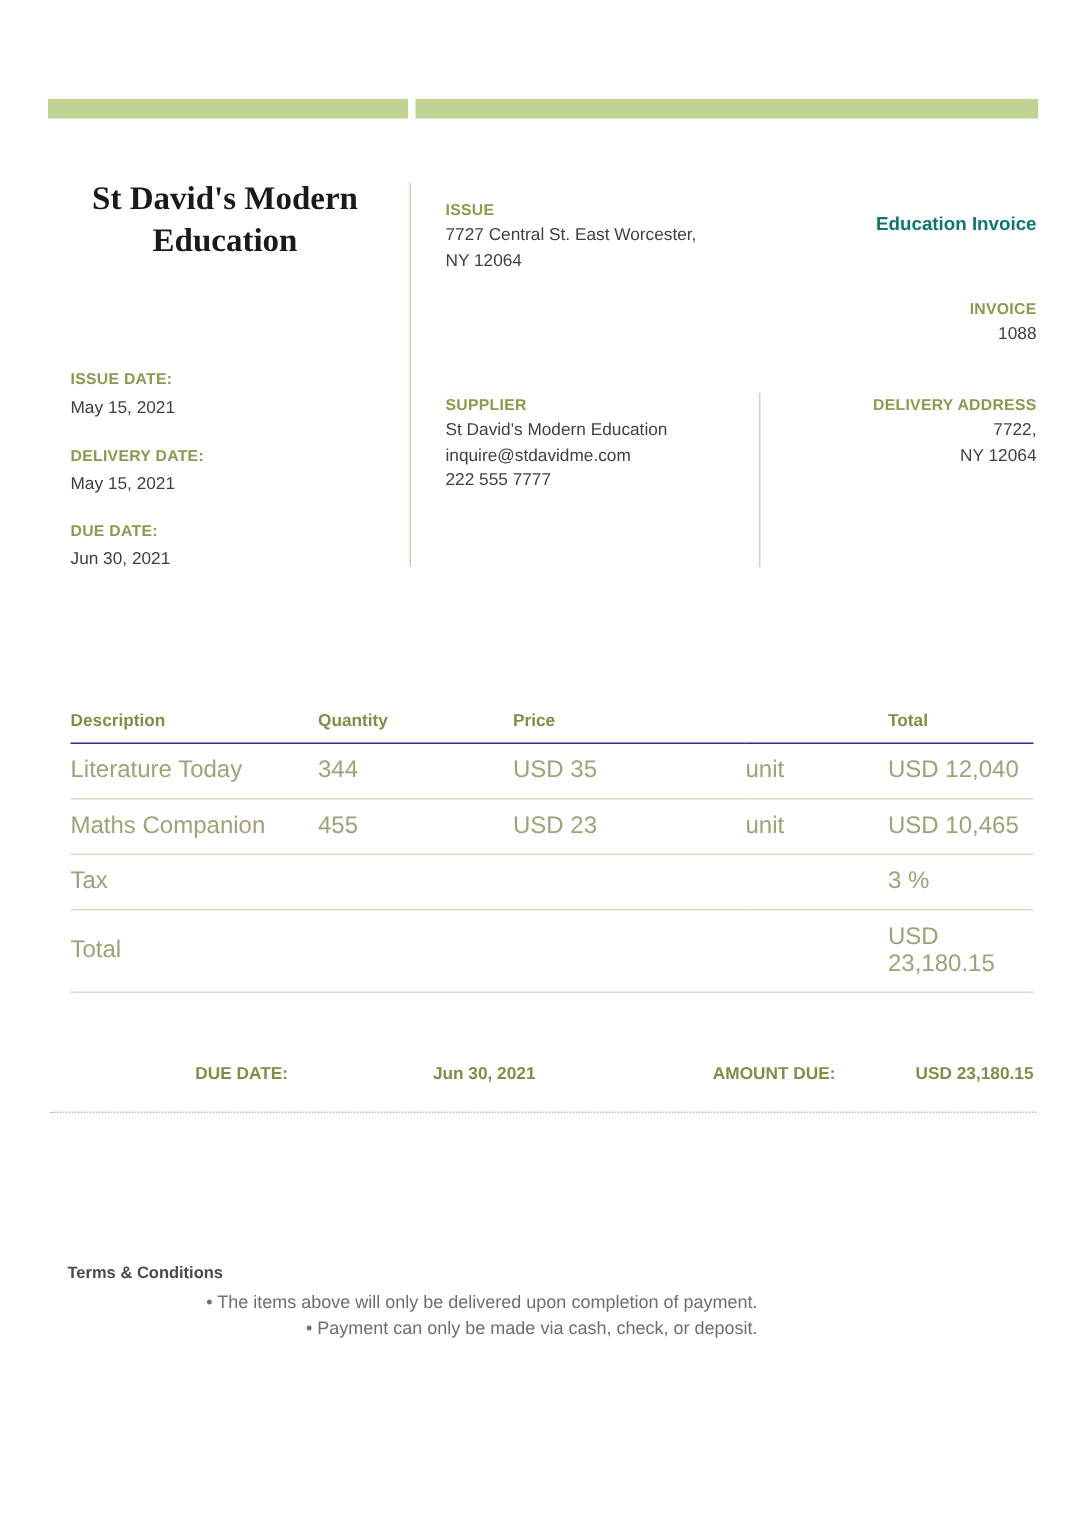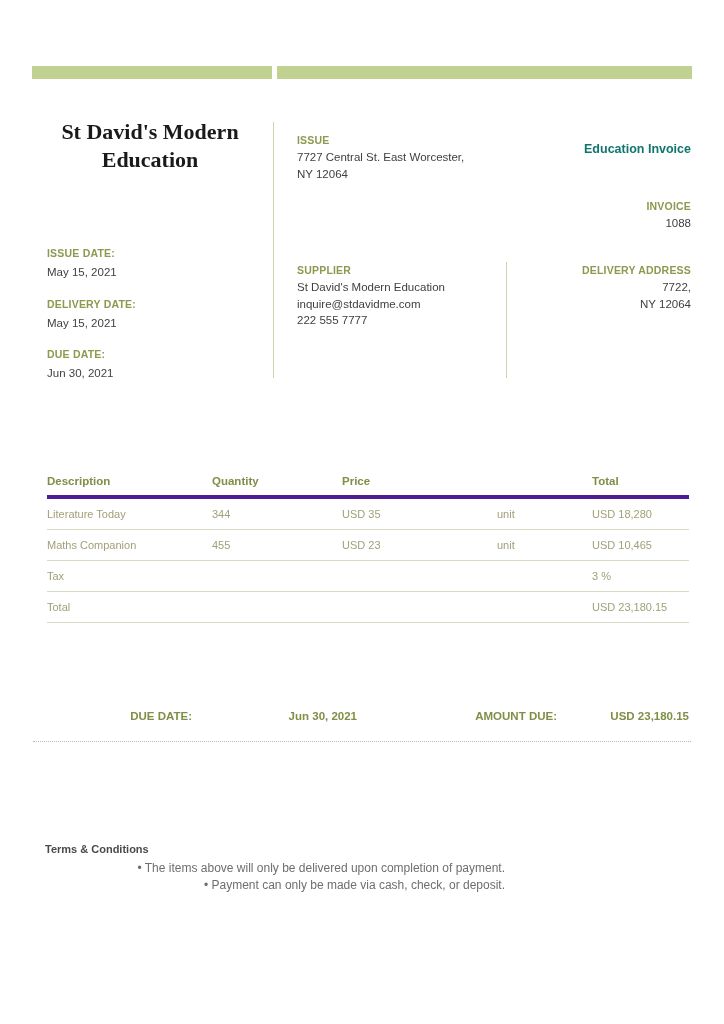--- a/index.html
+++ b/index.html
@@ -130,24 +130,24 @@
     width: 642px;
     border-collapse: collapse;
     table-layout: fixed;
   }
   .items th {
     font-size: 11.5px;
     font-weight: bold;
     color: #7f8f45;
     text-align: left;
     padding: 0 0 8px 0;
-    border-bottom: 4px solid #4c1d95;
+    border-bottom: 1px solid #4c1d95;
   }
   .items td {
-    font-size: 11px;
+    font-size: 16px;
     color: #a2a078;
     text-align: left;
     padding: 9px 0 9px 0;
     border-bottom: 1px solid #d8dcc2;
   }
   .col-desc  { width: 165px; }
   .col-qty   { width: 130px; }
   .col-price { width: 155px; }
   .col-unit  { width: 95px;  }
   .col-total { width: 97px;  }
@@ -269,21 +269,21 @@
         <th></th>
         <th>Total</th>
       </tr>
     </thead>
     <tbody>
       <tr>
         <td>Literature Today</td>
         <td>344</td>
         <td>USD 35</td>
         <td>unit</td>
-        <td>USD 18,280</td>
+        <td>USD 12,040</td>
       </tr>
       <tr>
         <td>Maths Companion</td>
         <td>455</td>
         <td>USD 23</td>
         <td>unit</td>
         <td>USD 10,465</td>
       </tr>
       <tr>
         <td>Tax</td>

